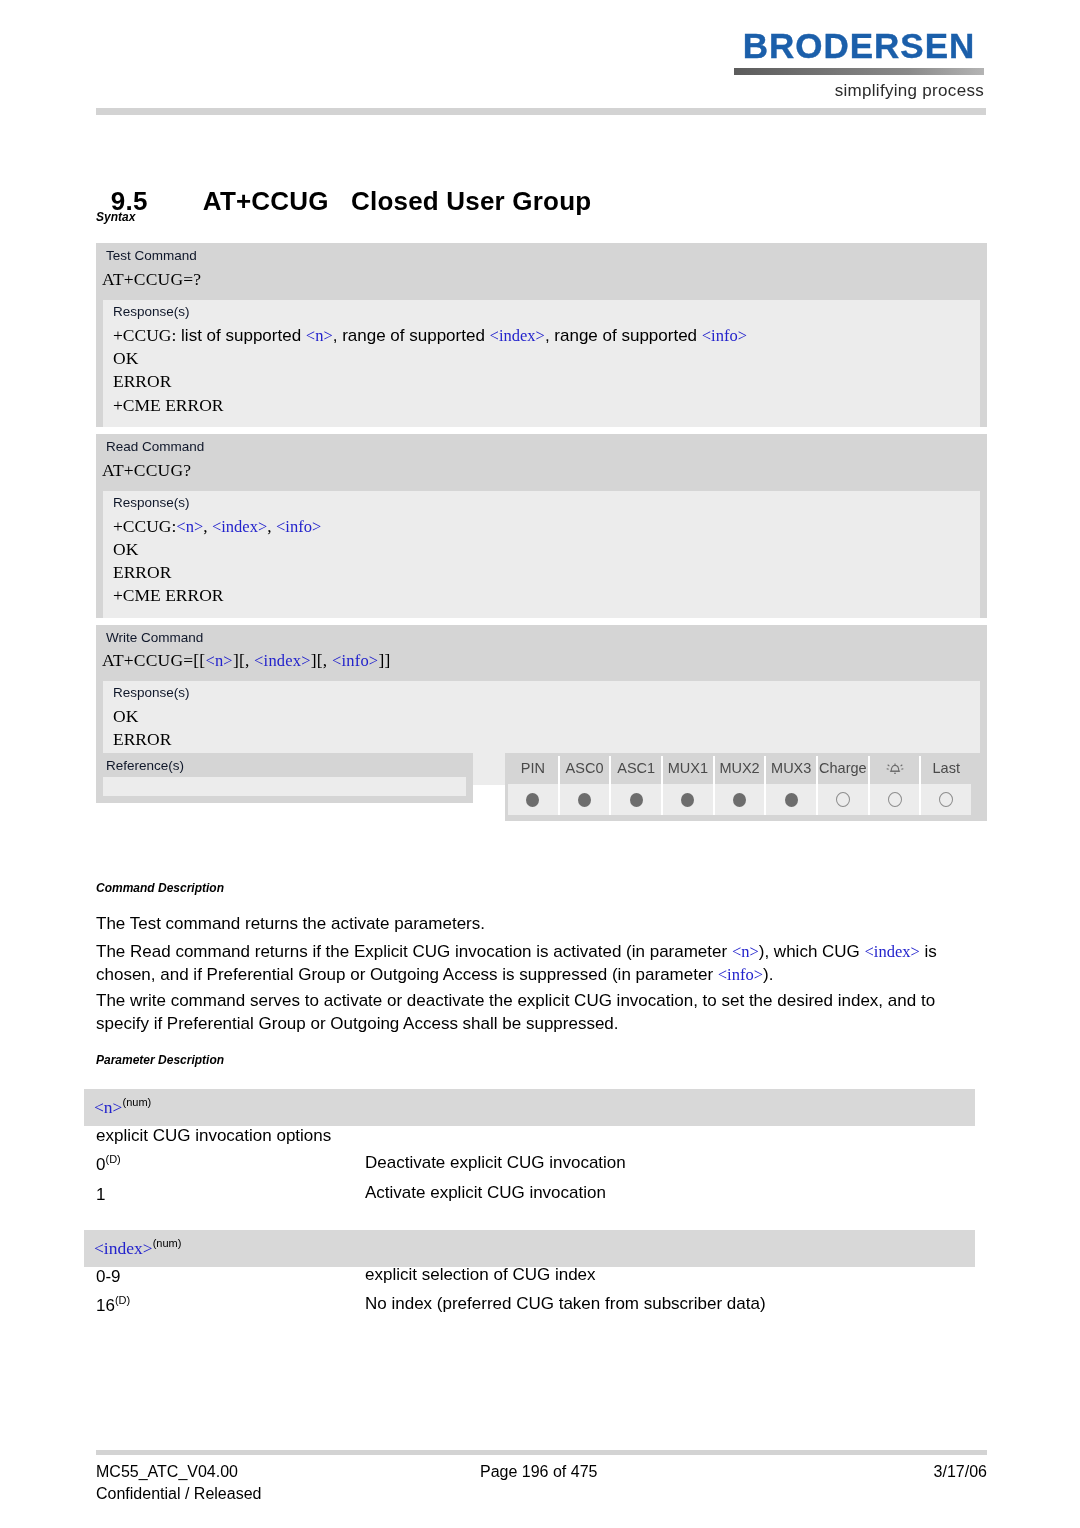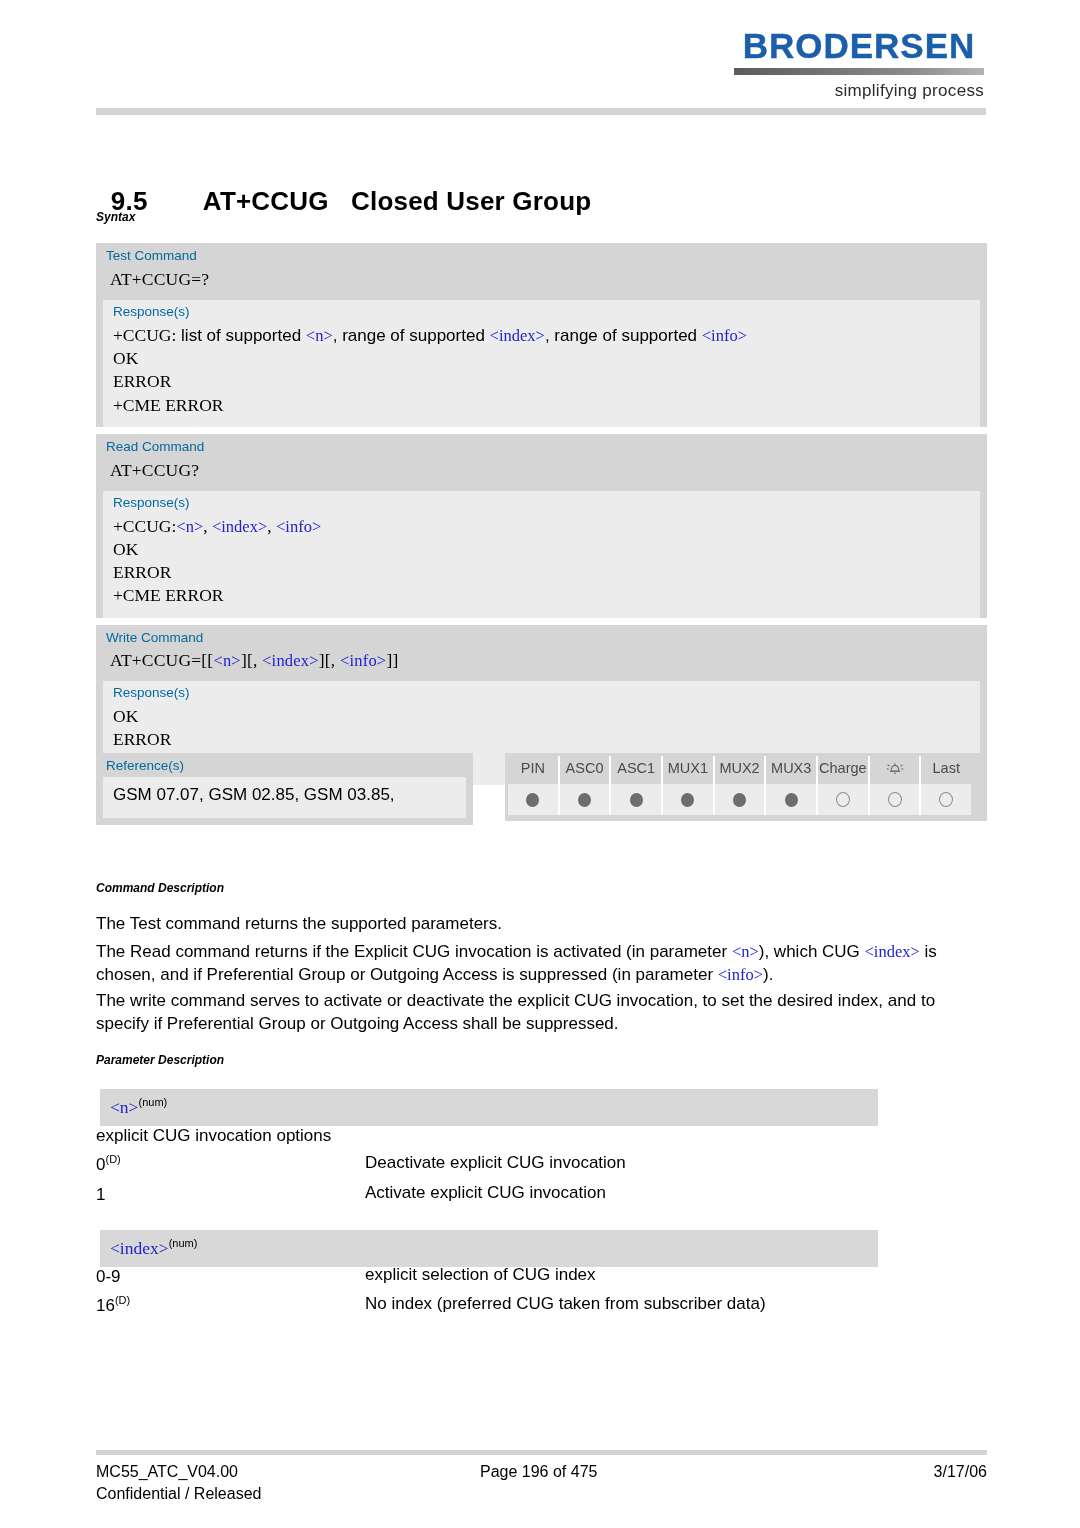--- a/index.html
+++ b/index.html
@@ -80,28 +80,28 @@
     font-size: 12px;
     font-weight: bold;
     font-style: italic;
   }
 
   
   .syntax-wrap { position: absolute; left: 96px; top: 243px; width: 891px; }
   .syn-block { background: #d5d5d5; margin-bottom: 6px; padding: 0; }
   .syn-label {
     font-size: 13.5px;
-    color: #0369a1;
+    color: #0f172a;
     padding: 6px 10px 3px 10px;
     line-height: 1.1;
   }
   .syn-code {
     font-family: "Liberation Serif", serif;
     font-size: 17.5px;
-    padding: 2px 10px 9px 14px;
+    padding: 2px 10px 9px 6px;
     line-height: 1.25;
     letter-spacing: 0.2px;
   }
   .resp-panel {
     background: #ececec;
     margin: 0 7px 7px 7px;
   }
   .resp-panel .syn-label { padding: 5px 10px 2px 10px; }
   .resp-body {
     font-family: "Liberation Serif", serif;
@@ -170,22 +170,22 @@
     position: absolute;
     left: 96px;
     width: 892px;
     font-size: 17px;
     line-height: 1.33;
   }
 
   
   .pbar {
     position: absolute;
-    left: 100px;
-    width: 778px;
+    left: 84px;
+    width: 891px;
     background: #d8d8d8;
     padding: 7px 10px 8px 10px;
     box-sizing: border-box;
     font-family: "Liberation Serif", serif;
     font-size: 17.5px;
   }
   .pbar sup { font-family: "Liberation Sans", sans-serif; font-size: 11px; }
   .prow {
     position: absolute;
     left: 96px;
@@ -268,21 +268,20 @@
         <div>+CME ERROR</div>
       </div>
     </div>
   </div>
 </div>
 
 <div class="ref-row">
   <div class="ref-block">
     <div class="syn-label">Reference(s)</div>
     <div class="ref-inner">
-      <div>GSM 07.07, GSM 02.85, GSM 03.85,</div>
     </div>
   </div>
 
   <div class="pin-table">
     <div class="pin-head">
       <div>PIN</div>
       <div>ASC0</div>
       <div>ASC1</div>
       <div>MUX1</div>
       <div>MUX2</div>
@@ -313,21 +312,21 @@
       <div><span class="dot"></span></div>
       <div><span class="dot open"></span></div>
       <div><span class="dot open"></span></div>
       <div><span class="dot open"></span></div>
     </div>
   </div>
 </div>
 
 <div class="sub-head" style="top:881px;">Command Description</div>
 
-<div class="para" style="top:913px;">The Test command returns the supported parameters.</div>
+<div class="para" style="top:913px;">The Test command returns the activate parameters.</div>
 
 <div class="para" style="top:941px;"><span>The Read command returns if the Explicit CUG invocation is activated (in parameter </span><span class="param">&lt;n&gt;</span><span>), which CUG </span><span class="param">&lt;index&gt;</span><span> is chosen, and if Preferential Group or Outgoing Access is suppressed (in parameter </span><span class="param">&lt;info&gt;</span><span>).</span></div>
 
 <div class="para" style="top:990px;">The write command serves to activate or deactivate the explicit CUG invocation, to set the desired index, and to specify if Preferential Group or Outgoing Access shall be suppressed.</div>
 
 <div class="sub-head" style="top:1053px;">Parameter Description</div>
 
 <div class="pbar" style="top:1089px;">
   <span class="param" style="font-size:17.5px;">&lt;n&gt;</span><sup>(num)</sup>
 </div>

